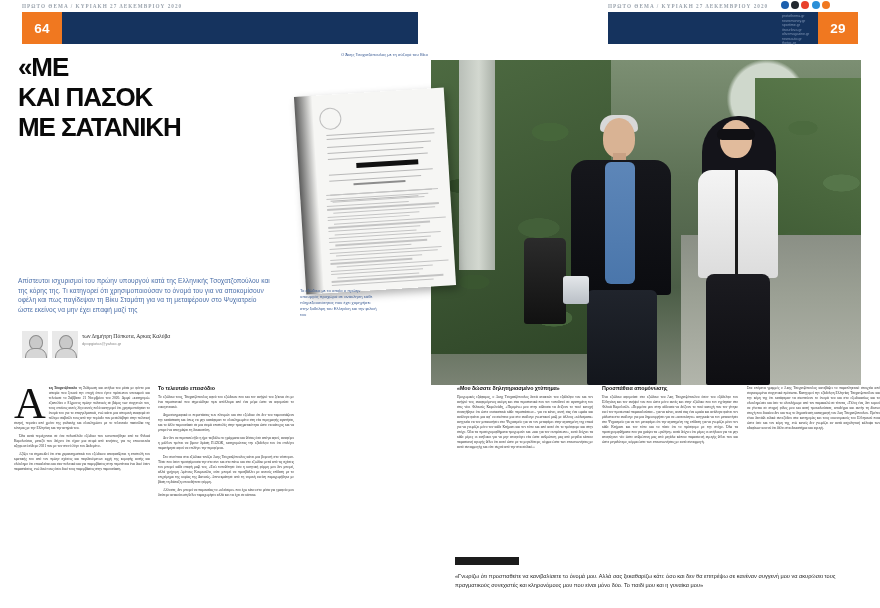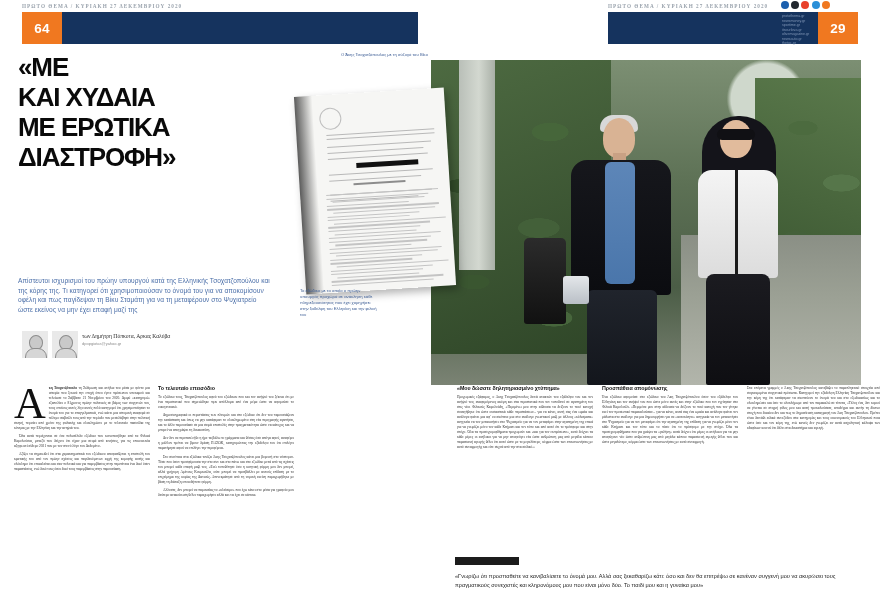--- a/index.html
+++ b/index.html
@@ -251,23 +251,22 @@
       <span>newsmoney.gr</span>
       <span>sportime.gr</span>
       <span>itsourlova.gr</span>
       <span>olivemagazine.gr</span>
       <span>newsauto.gr</span>
       <span>thetoc.gr</span>
     </div>
 
   <div class="headline" id="headline">
       <div>«ΜΕ</div>
-      <div>ΚΑΙ ΧΥΔΑΙΑ</div>
-      <div>ΜΕ ΕΡΩΤΙΚΑ</div>
-      <div>ΔΙΑΣΤΡΟΦΗ»</div>
+      <div>ΚΑΙ ΠΑΣΟΚ</div>
+      <div>ΜΕ ΣΑΤΑΝΙΚΗ</div>
     </div>
 
   <div class="deck">Απίστευτοι ισχυρισμοί του πρώην υπουργού κατά της Ελληνικής Τσοχατζοπούλου και της κόρης της. Τι κατηγορεί ότι χρησιμοποιούσαν το όνομά του για να αποκομίσουν οφέλη και πως παγίδεψαν τη Βίκυ Σταμάτη για να τη μεταφέρουν στο Ψυχιατρείο ώστε εκείνος να μην έχει επαφή μαζί της</div>
 
   <div class="byline">
     <div class="portrait"></div>
     <div class="portrait"></div>
     <div class="byline-text">
       <div class="who">των Δημήτρη Πόπκοτα,
 Αρκας Καλύβα</div>

